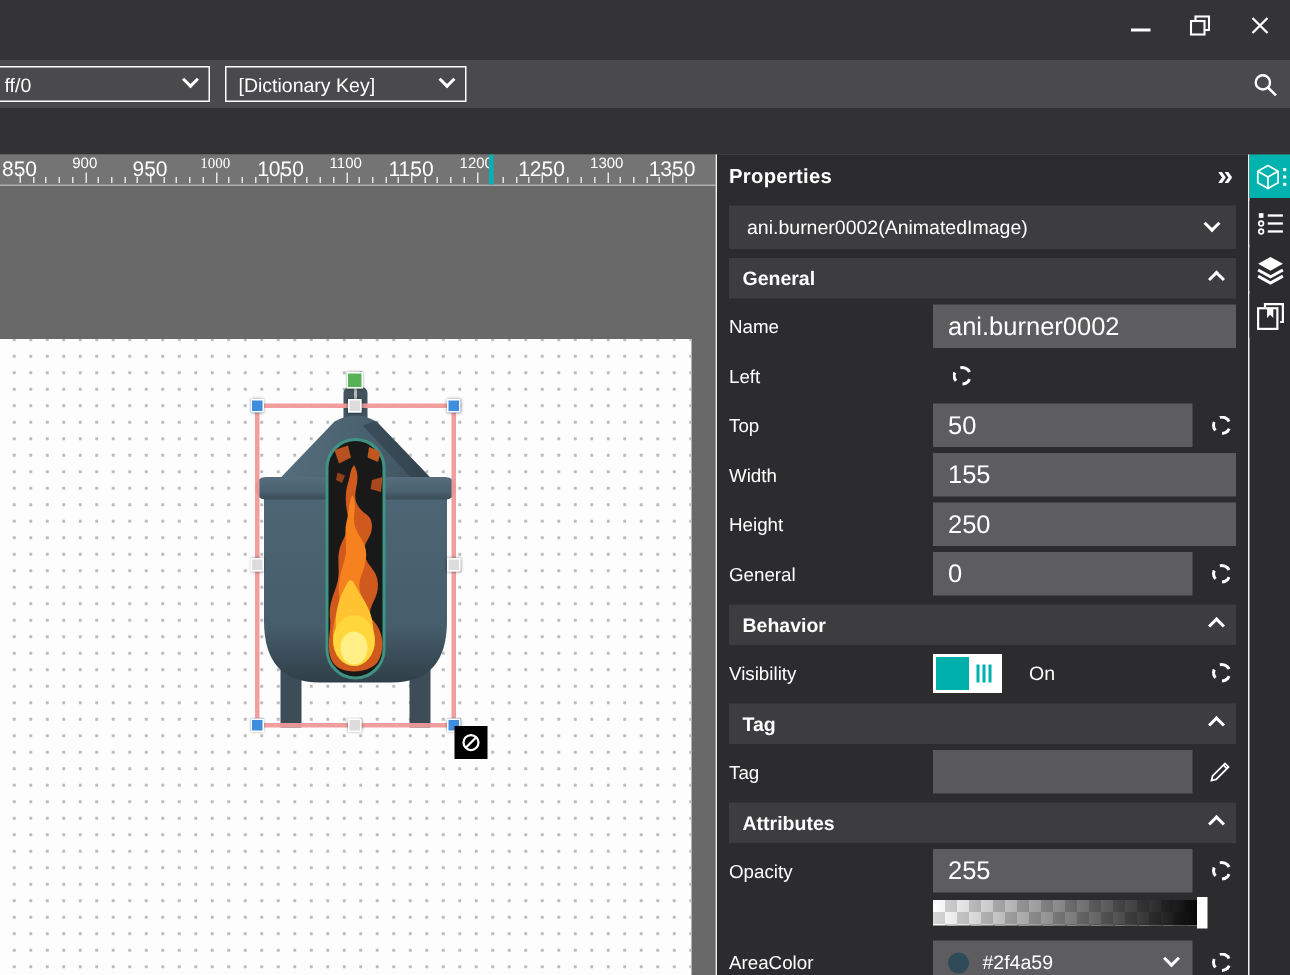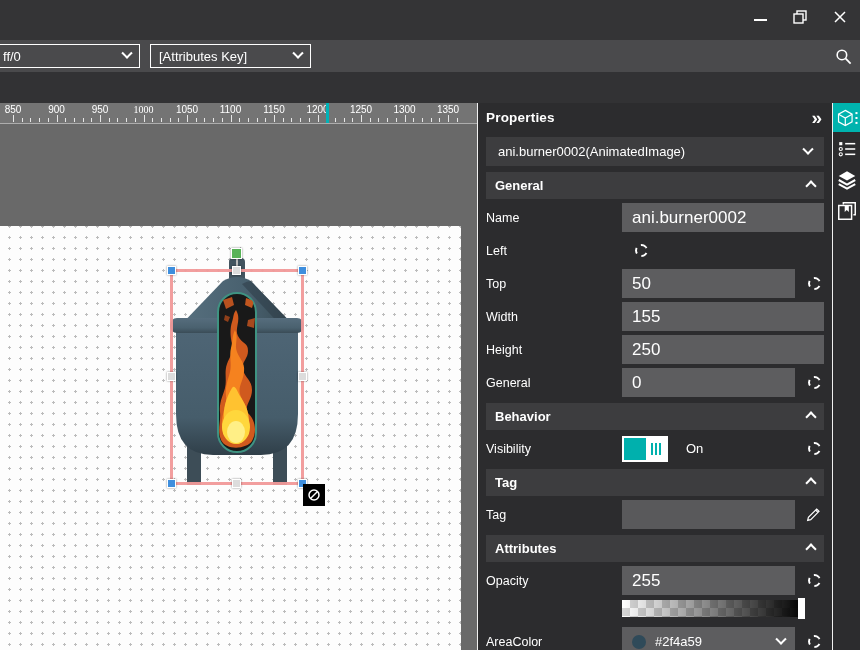--- a/index.html
+++ b/index.html
@@ -24,21 +24,21 @@
               align-items:center;justify-content:center;cursor:pointer;}
 
   
   .strip{position:absolute;left:0;top:72px;width:860px;height:31px;background:#323234;}
 
   
   .ruler{position:absolute;left:0;top:103px;width:478px;height:21px;background:#747474;
          border-bottom:1px solid #adadad;overflow:hidden;}
   .tick{position:absolute;bottom:1px;width:1px;height:4px;background:#e6e6e6;}
   .tick.major{height:7px;}
-  .tick-label{position:absolute;top:1px;transform:translateX(-50%);font-size:10px;color:#fff;}
+  .tick-label{position:absolute;top:1px;transform:translateX(-50%);font-size:14px;color:#fff;}
   .tick-label.big{font-size:10px;}
   .ruler-cursor{position:absolute;top:0;width:3px;height:21px;background:#00b3b8;}
 
   
   .canvas{position:absolute;left:0;top:226px;width:461px;height:424px;background:#fdfdfd;
           background-image:radial-gradient(circle,#bcbcbc 1.1px,transparent 1.3px);
           background-size:11px 11px;background-position:4px 6px;}
   .burner{position:absolute;left:168px;top:256px;width:138px;height:232px;}
 
   
@@ -126,21 +126,21 @@
       </svg>
     </div>
   </div>
 
   <div class="toolbar">
     <div class="dd dd1">
       <span class="dd-label">ff/0</span>
       <span class="chev chev-down"></span>
     </div>
     <div class="dd dd2">
-      <span class="dd-label">[Attributes Key]</span>
+      <span class="dd-label">[Dictionary Key]</span>
       <span class="chev chev-down"></span>
     </div>
     <div class="search-btn">
       <svg width="19" height="19" viewBox="0 0 24 24">
         <circle cx="10" cy="10" r="6" fill="none" stroke="#fff" stroke-width="2"></circle>
         <path d="M14.5 14.5 L21 21" stroke="#fff" stroke-width="2.2"></path>
       </svg>
     </div>
   </div>
 

